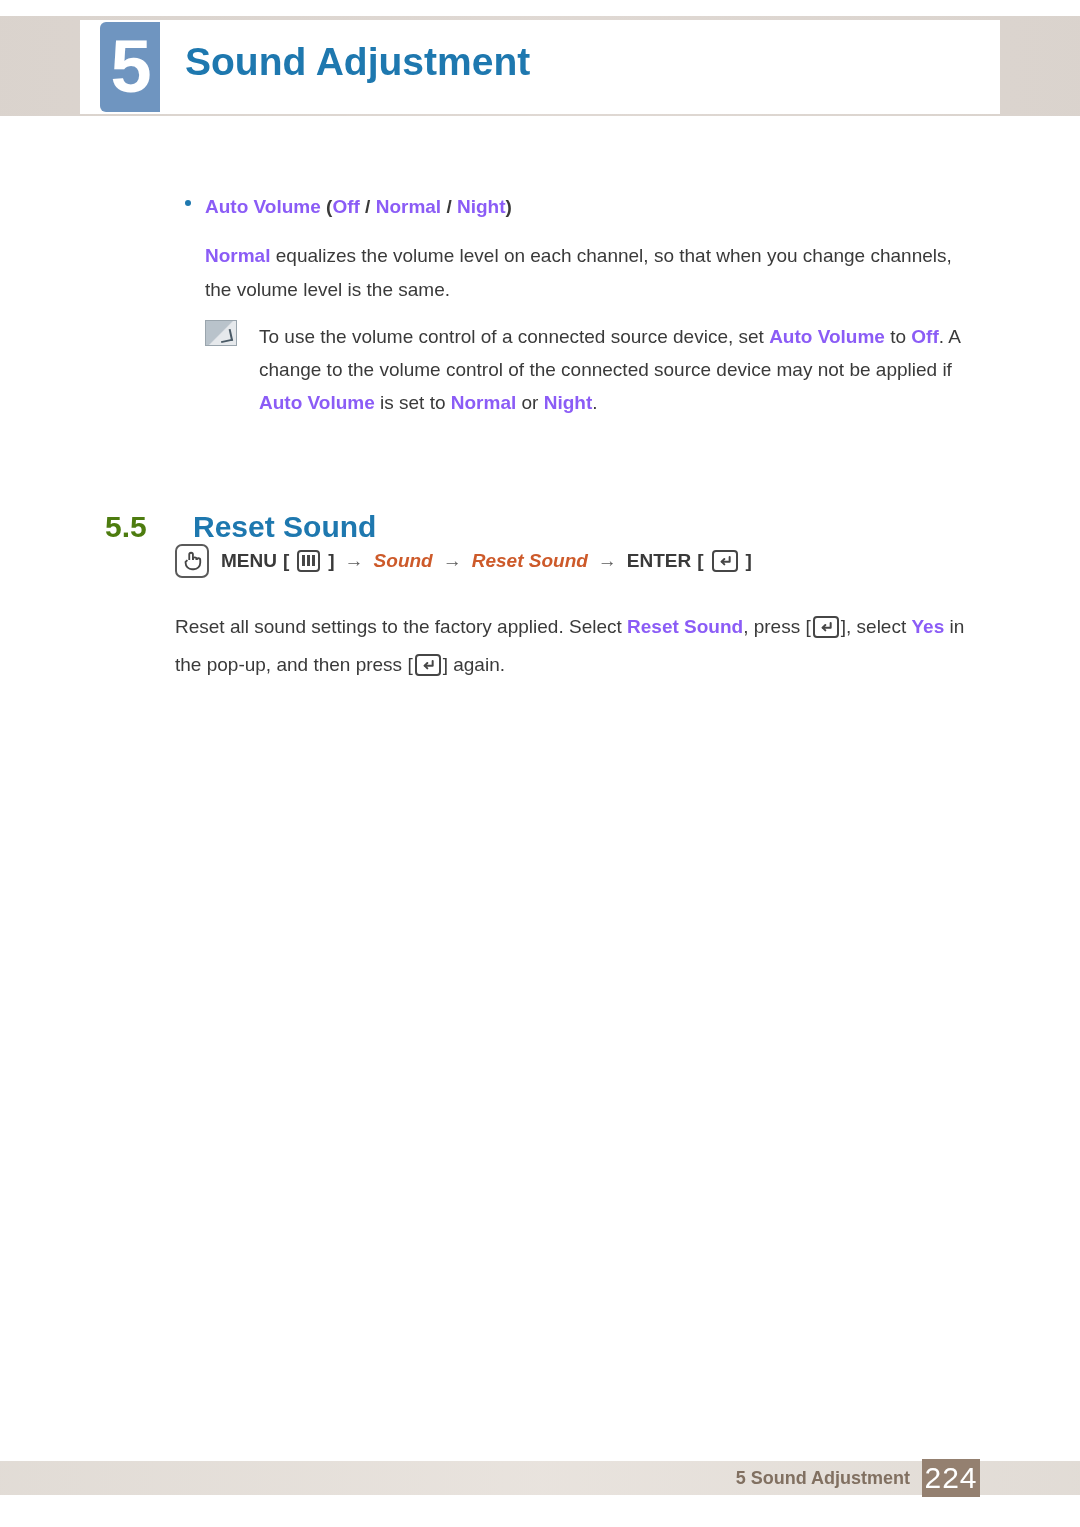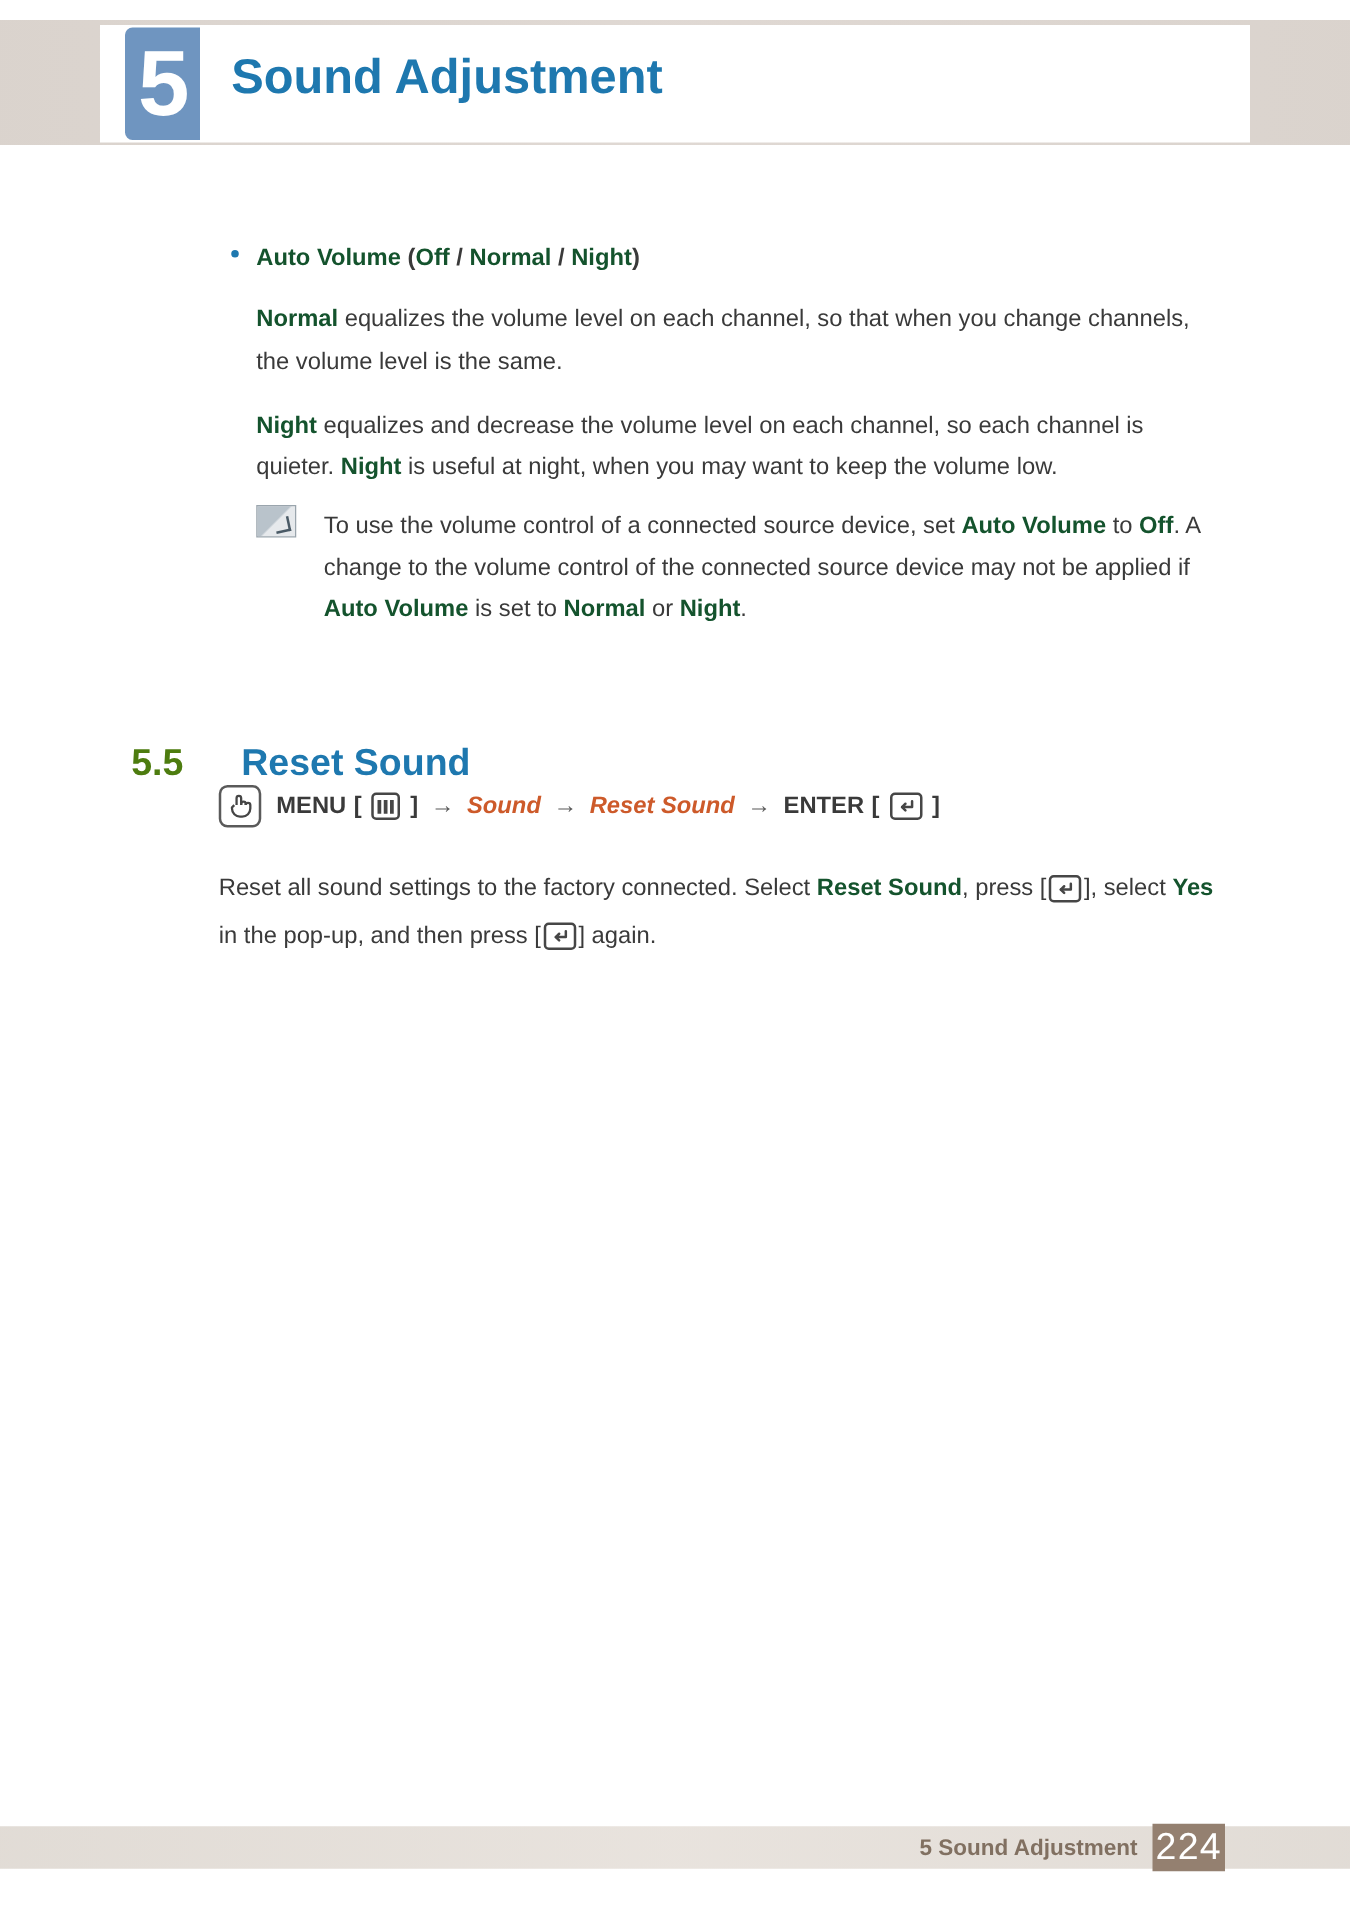--- a/index.html
+++ b/index.html
@@ -53,21 +53,21 @@
     top: 190px;
     left: 105px;
     right: 105px;
   }
   .bullet-block { margin-left: 80px; }
   .bullet-row { display:flex; gap:14px; line-height:1.6; }
   .bullet-dot {
     width:6px; height:6px; border-radius:50%;
     background:#1e78af; margin-top:10px; flex:none;
   }
-  .hl { color:#14532d; font-weight:bold; }
+  .hl { color:#8b5cf6; font-weight:bold; }
   .hl-plain { color:#cd5a2a;font-style:italic; }
   .body-text { font-size:19px; line-height:1.75; color:#3a3a3a; }
   .para { margin-top:16px; margin-left:100px; }
   .note-row {
     display:flex; gap:22px; margin-top:14px; margin-left:100px;
   }
   .note-icon {
     width:32px; height:26px; flex:none;
     background: linear-gradient(135deg,#b9c3cb 0 48%, #e6e9ec 52% 100%);
     border:1px solid #9aa5ad;
@@ -141,23 +141,20 @@
         <span class="hl">Auto Volume</span>
         <span style="color:#3a3a3a;"> (</span><span class="hl">Off</span><span style="color:#3a3a3a;"> / </span><span class="hl">Normal</span><span style="color:#3a3a3a;"> / </span><span class="hl">Night</span><span style="color:#3a3a3a;">)</span>
       </div>
     </div>
   </div>
 
   <p class="body-text para">
     <span class="hl">Normal</span><span> equalizes the volume level on each channel, so that when you change channels, the volume level is the same.</span>
   </p>
 
-  <p class="body-text para" style="margin-top:18px;">
-    <span class="hl">Night</span><span> equalizes and decrease the volume level on each channel, so each channel is quieter. </span><span class="hl">Night</span><span> is useful at night, when you may want to keep the volume low.</span>
-  </p>
 
   <div class="note-row">
     <div class="note-icon"></div>
     <p class="body-text" style="flex:1;">
       <span>To use the volume control of a connected source device, set </span><span class="hl">Auto Volume</span><span> to </span><span class="hl">Off</span><span>. A change to the volume control of the connected source device may not be applied if </span><span class="hl">Auto Volume</span><span> is set to </span><span class="hl">Normal</span><span> or </span><span class="hl">Night</span><span>.</span>
     </p>
   </div>
 
   <div class="section-row">
     <div class="section-num">5.5</div>
@@ -192,21 +189,21 @@
     <span class="enter-icon">
       <svg viewBox="0 0 24 20" fill="none" stroke="#464646" stroke-width="3" stroke-linecap="round" stroke-linejoin="round">
         <path d="M19 4v7H7"></path>
           <path d="M11 7l-4 4 4 4"></path>
       </svg>
     </span>
     <span>]</span>
   </div>
 
   <p class="reset-body">
-    <span>Reset all sound settings to the factory connected. Select </span><span class="hl">Reset Sound</span><span>, press [</span><span class="enter-icon" style="vertical-align:middle;">
+    <span>Reset all sound settings to the factory applied. Select </span><span class="hl">Reset Sound</span><span>, press [</span><span class="enter-icon" style="vertical-align:middle;">
         <svg viewBox="0 0 24 20" fill="none" stroke="#464646" stroke-width="3" stroke-linecap="round" stroke-linejoin="round">
           <path d="M19 4v7H7"></path>
           <path d="M11 7l-4 4 4 4"></path>
         </svg>
       </span><span>], select </span><span class="hl">Yes</span><span> in the pop-up, and then press [</span><span class="enter-icon" style="vertical-align:middle;">
         <svg viewBox="0 0 24 20" fill="none" stroke="#464646" stroke-width="3" stroke-linecap="round" stroke-linejoin="round">
           <path d="M19 4v7H7"></path>
           <path d="M11 7l-4 4 4 4"></path>
         </svg>
       </span><span>] again.</span>

